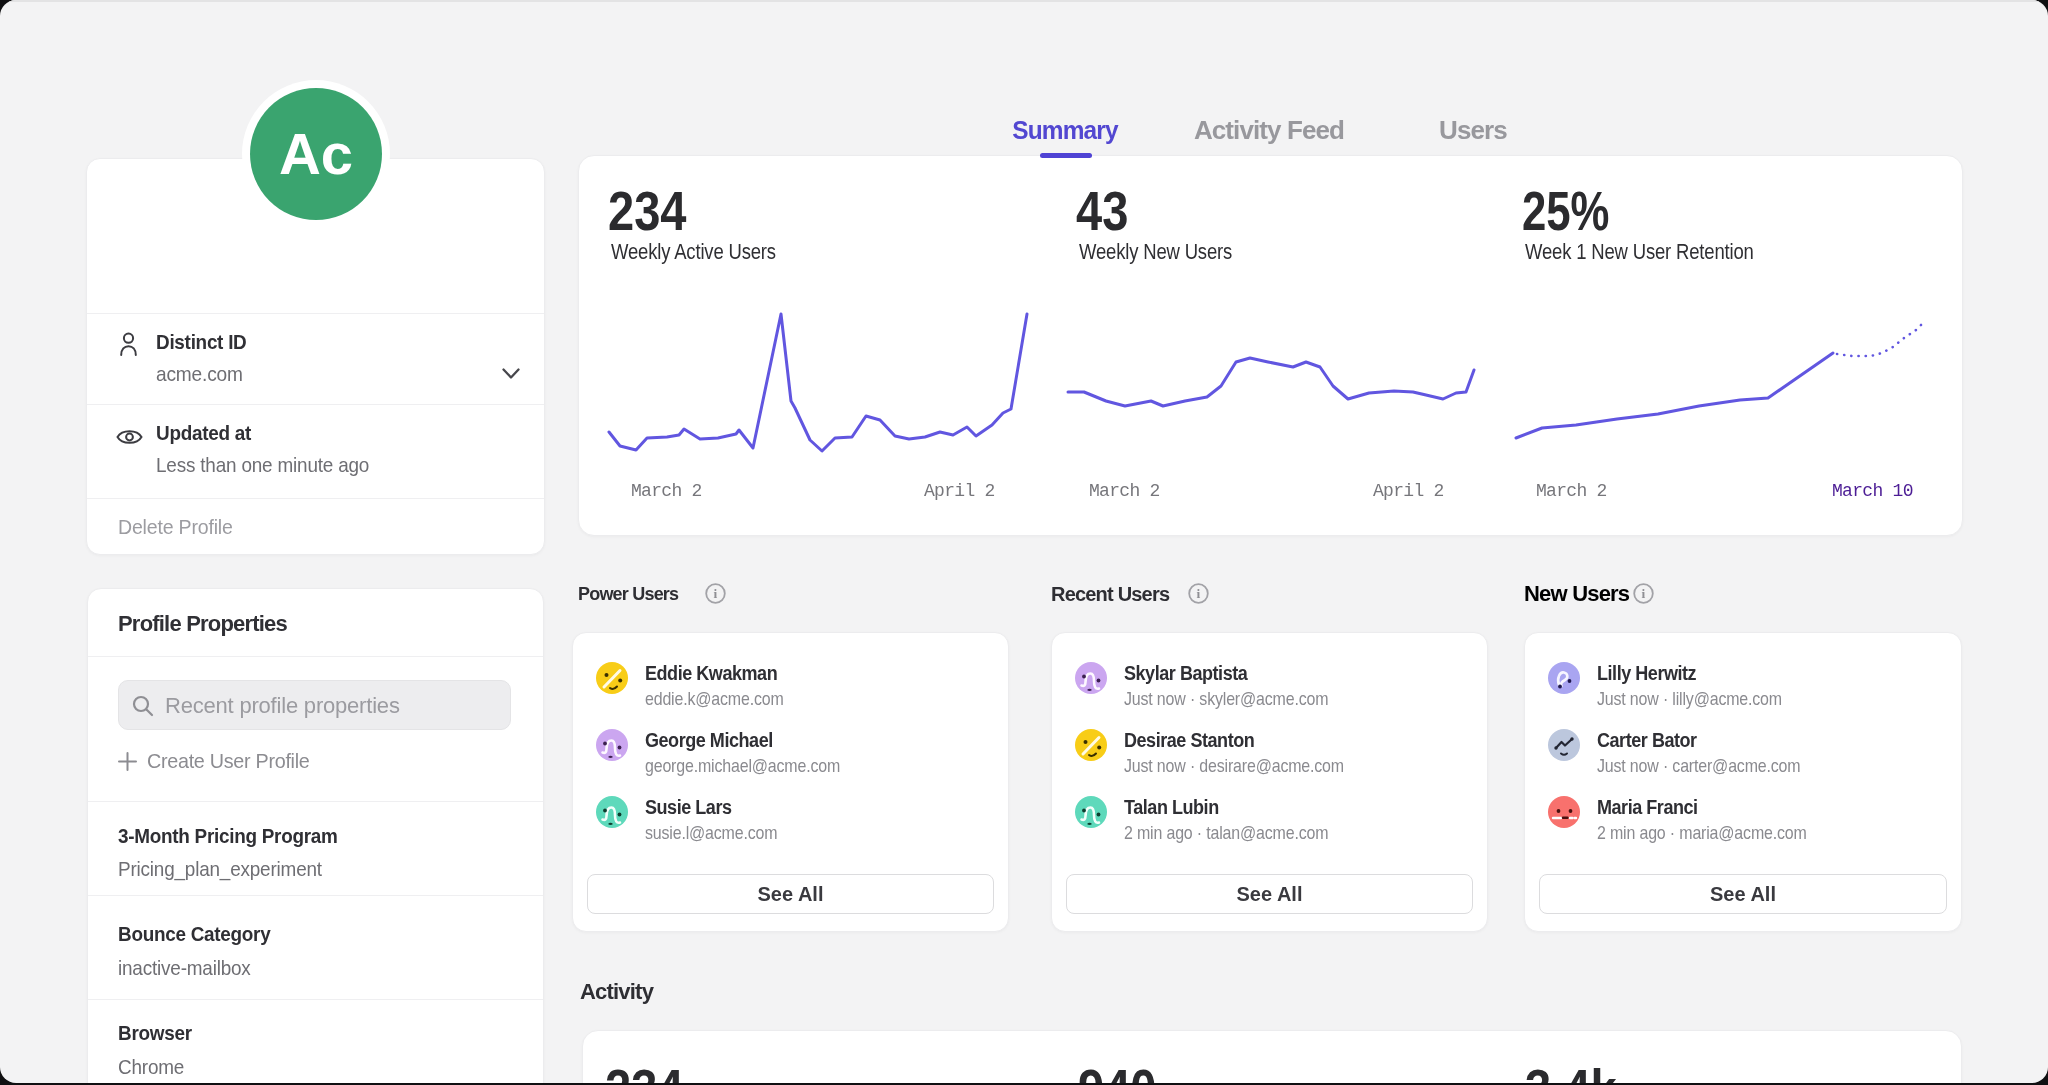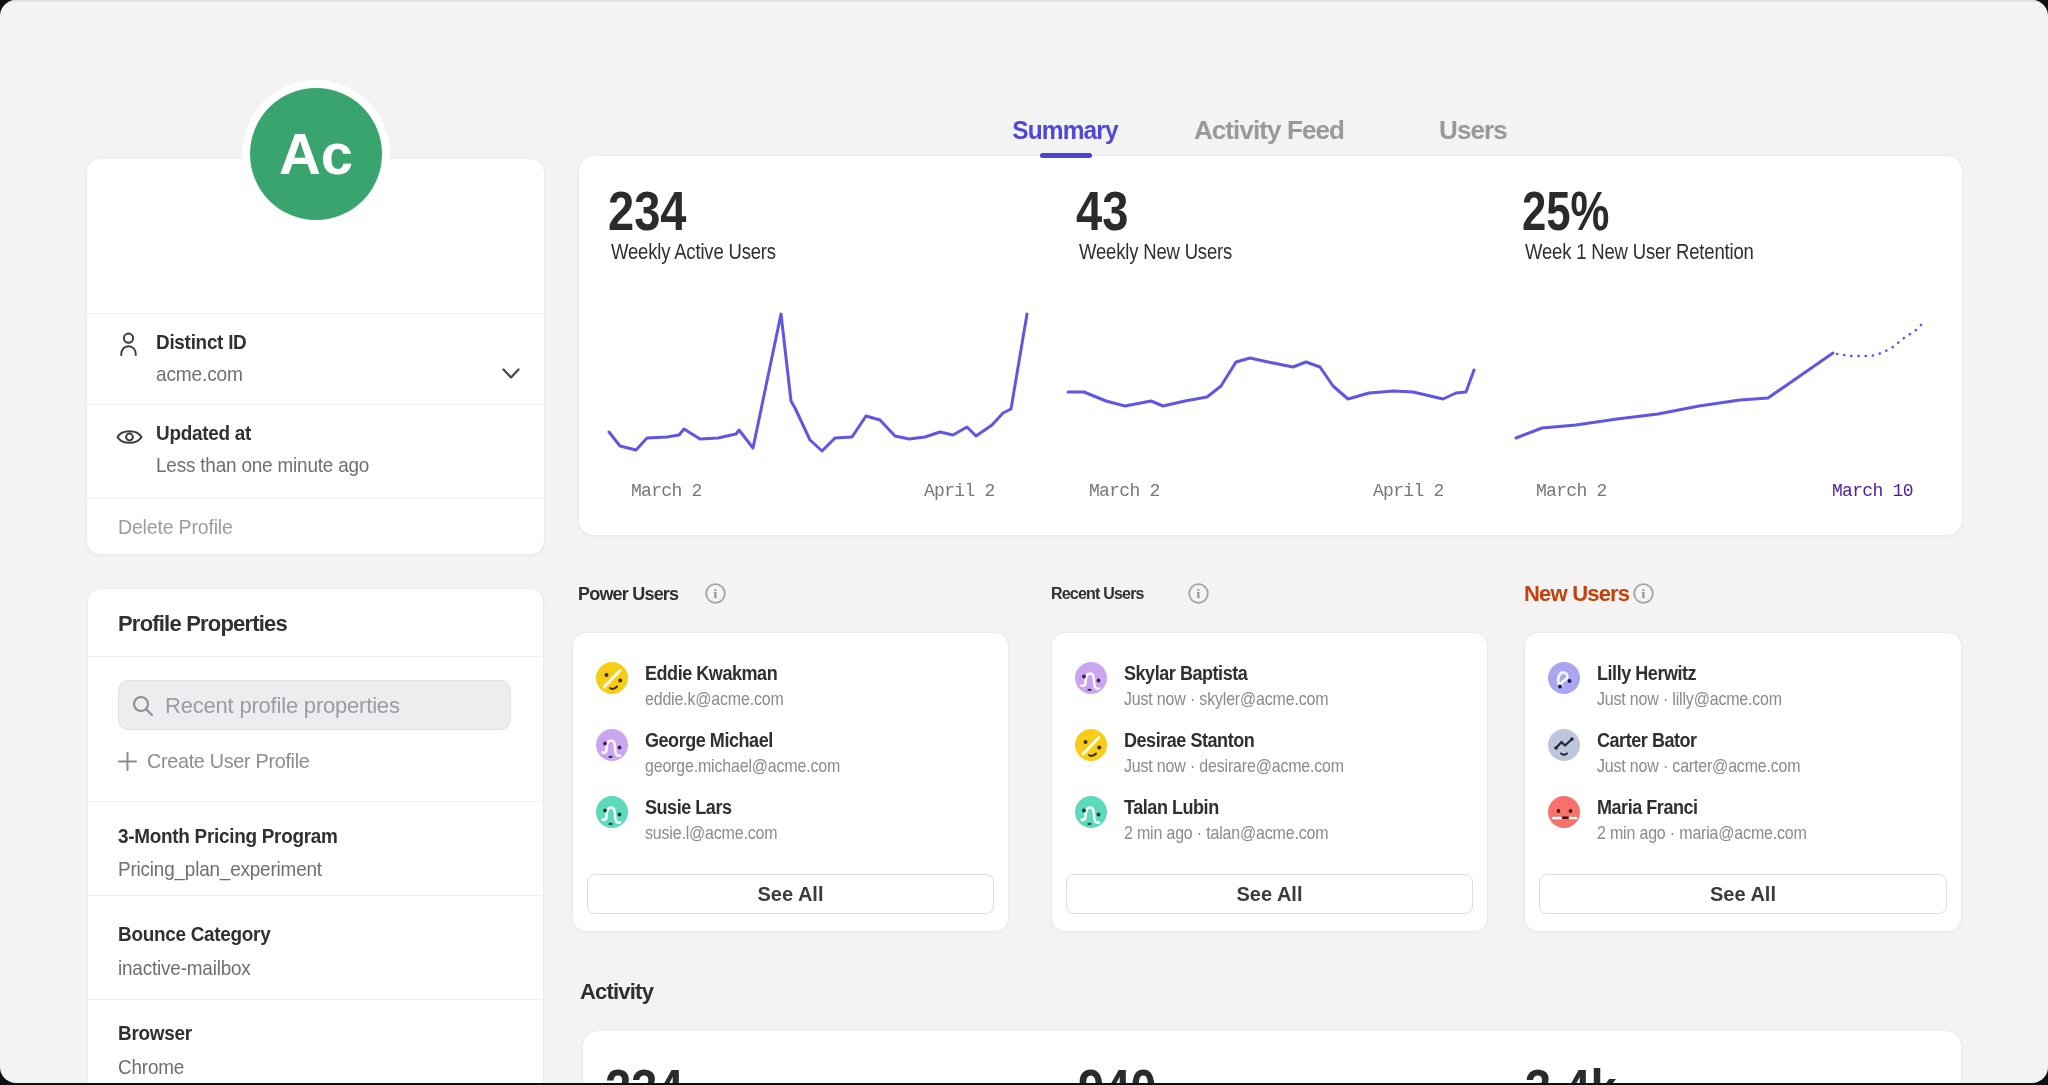--- a/index.html
+++ b/index.html
@@ -99,22 +99,22 @@
 
     <div class="abs" style="left:52px; top:325px; font-family:'Liberation Mono',monospace; font-size:18px; color:#76767b; letter-spacing:-0.7px;">March 2</div>
     <div class="abs" style="left:345px; top:325px; font-family:'Liberation Mono',monospace; font-size:18px; color:#76767b; letter-spacing:-0.7px;">April 2</div>
     <div class="abs" style="left:510px; top:325px; font-family:'Liberation Mono',monospace; font-size:18px; color:#76767b; letter-spacing:-0.7px;">March 2</div>
     <div class="abs" style="left:794px; top:325px; font-family:'Liberation Mono',monospace; font-size:18px; color:#76767b; letter-spacing:-0.7px;">April 2</div>
     <div class="abs" style="left:957px; top:325px; font-family:'Liberation Mono',monospace; font-size:18px; color:#76767b; letter-spacing:-0.7px;">March 2</div>
     <div class="abs" style="left:1237px; top:325px; font-family:'Liberation Mono',monospace; font-size:18px; color:#4c1d95; letter-spacing:-0.7px;margin-left:16px;">March 10</div>
   </div>
 
   <div class="abs" style="left:578px; top:583px; font-size:18px; font-weight:700; color:#2e2e33; line-height:22px; letter-spacing:-0.8px;">Power Users</div>
-  <div class="abs" style="left:1051px; top:583px; font-size:16px; font-weight:700; color:#2e2e33; line-height:22px; letter-spacing:-0.8px;">Recent Users</div>
-  <div class="abs" style="left:1524px; top:583px; font-size:22px; font-weight:700; color:#c2410c; line-height:22px; letter-spacing:-0.8px;">New Users</div>
+  <div class="abs" style="left:1051px; top:583px; font-size:20px; font-weight:700; color:#2e2e33; line-height:22px; letter-spacing:-0.8px;">Recent Users</div>
+  <div class="abs" style="left:1524px; top:583px; font-size:22px; font-weight:700; color:#000000; line-height:22px; letter-spacing:-0.8px;">New Users</div>
 
   <svg class="abs" style="left:705px; top:583px;" width="21" height="21" viewBox="0 0 21 21" fill="none">
     <circle cx="10.5" cy="10.5" r="9.3" stroke="#a2a2a7" stroke-width="1.8"></circle>
     <text x="10.5" y="15.2" text-anchor="middle" font-family="Liberation Serif,serif" font-size="13.5" font-weight="700" fill="#8f8f94">i</text>
   </svg>
   <svg class="abs" style="left:1188px; top:583px;" width="21" height="21" viewBox="0 0 21 21" fill="none">
     <circle cx="10.5" cy="10.5" r="9.3" stroke="#a2a2a7" stroke-width="1.8"></circle>
     <text x="10.5" y="15.2" text-anchor="middle" font-family="Liberation Serif,serif" font-size="13.5" font-weight="700" fill="#8f8f94">i</text>
   </svg>
   <svg class="abs" style="left:1633px; top:583px;" width="21" height="21" viewBox="0 0 21 21" fill="none">

